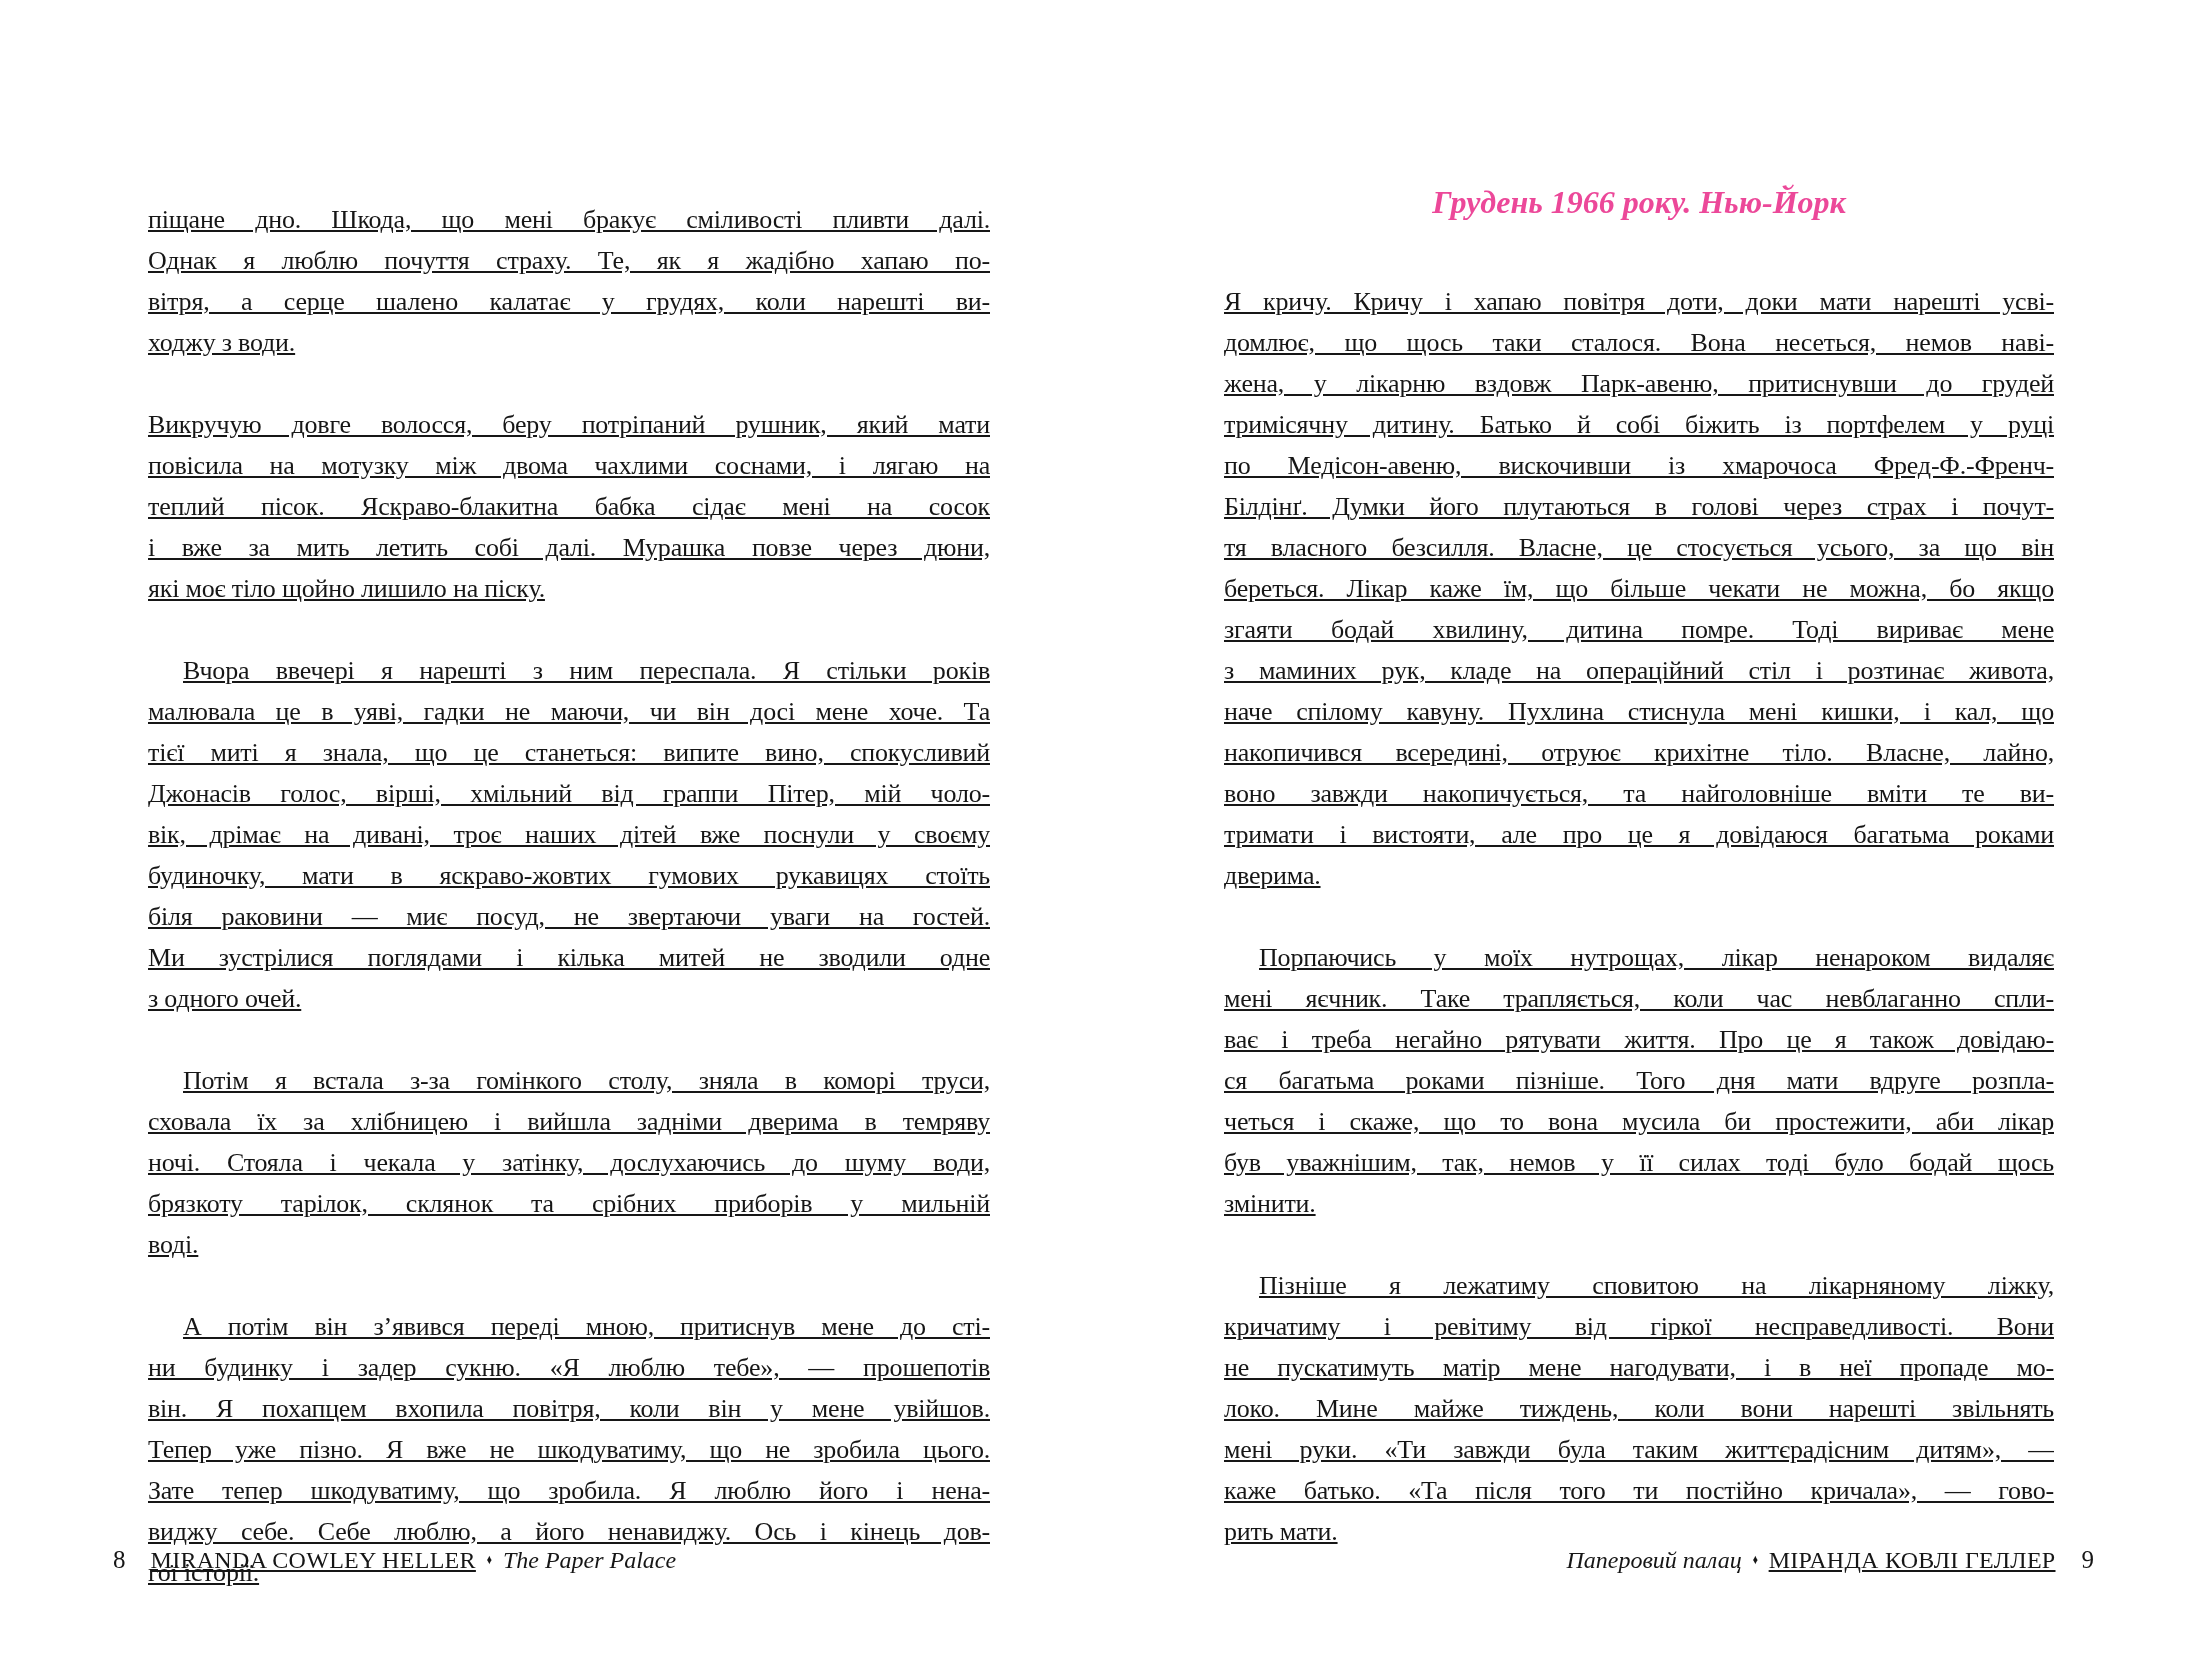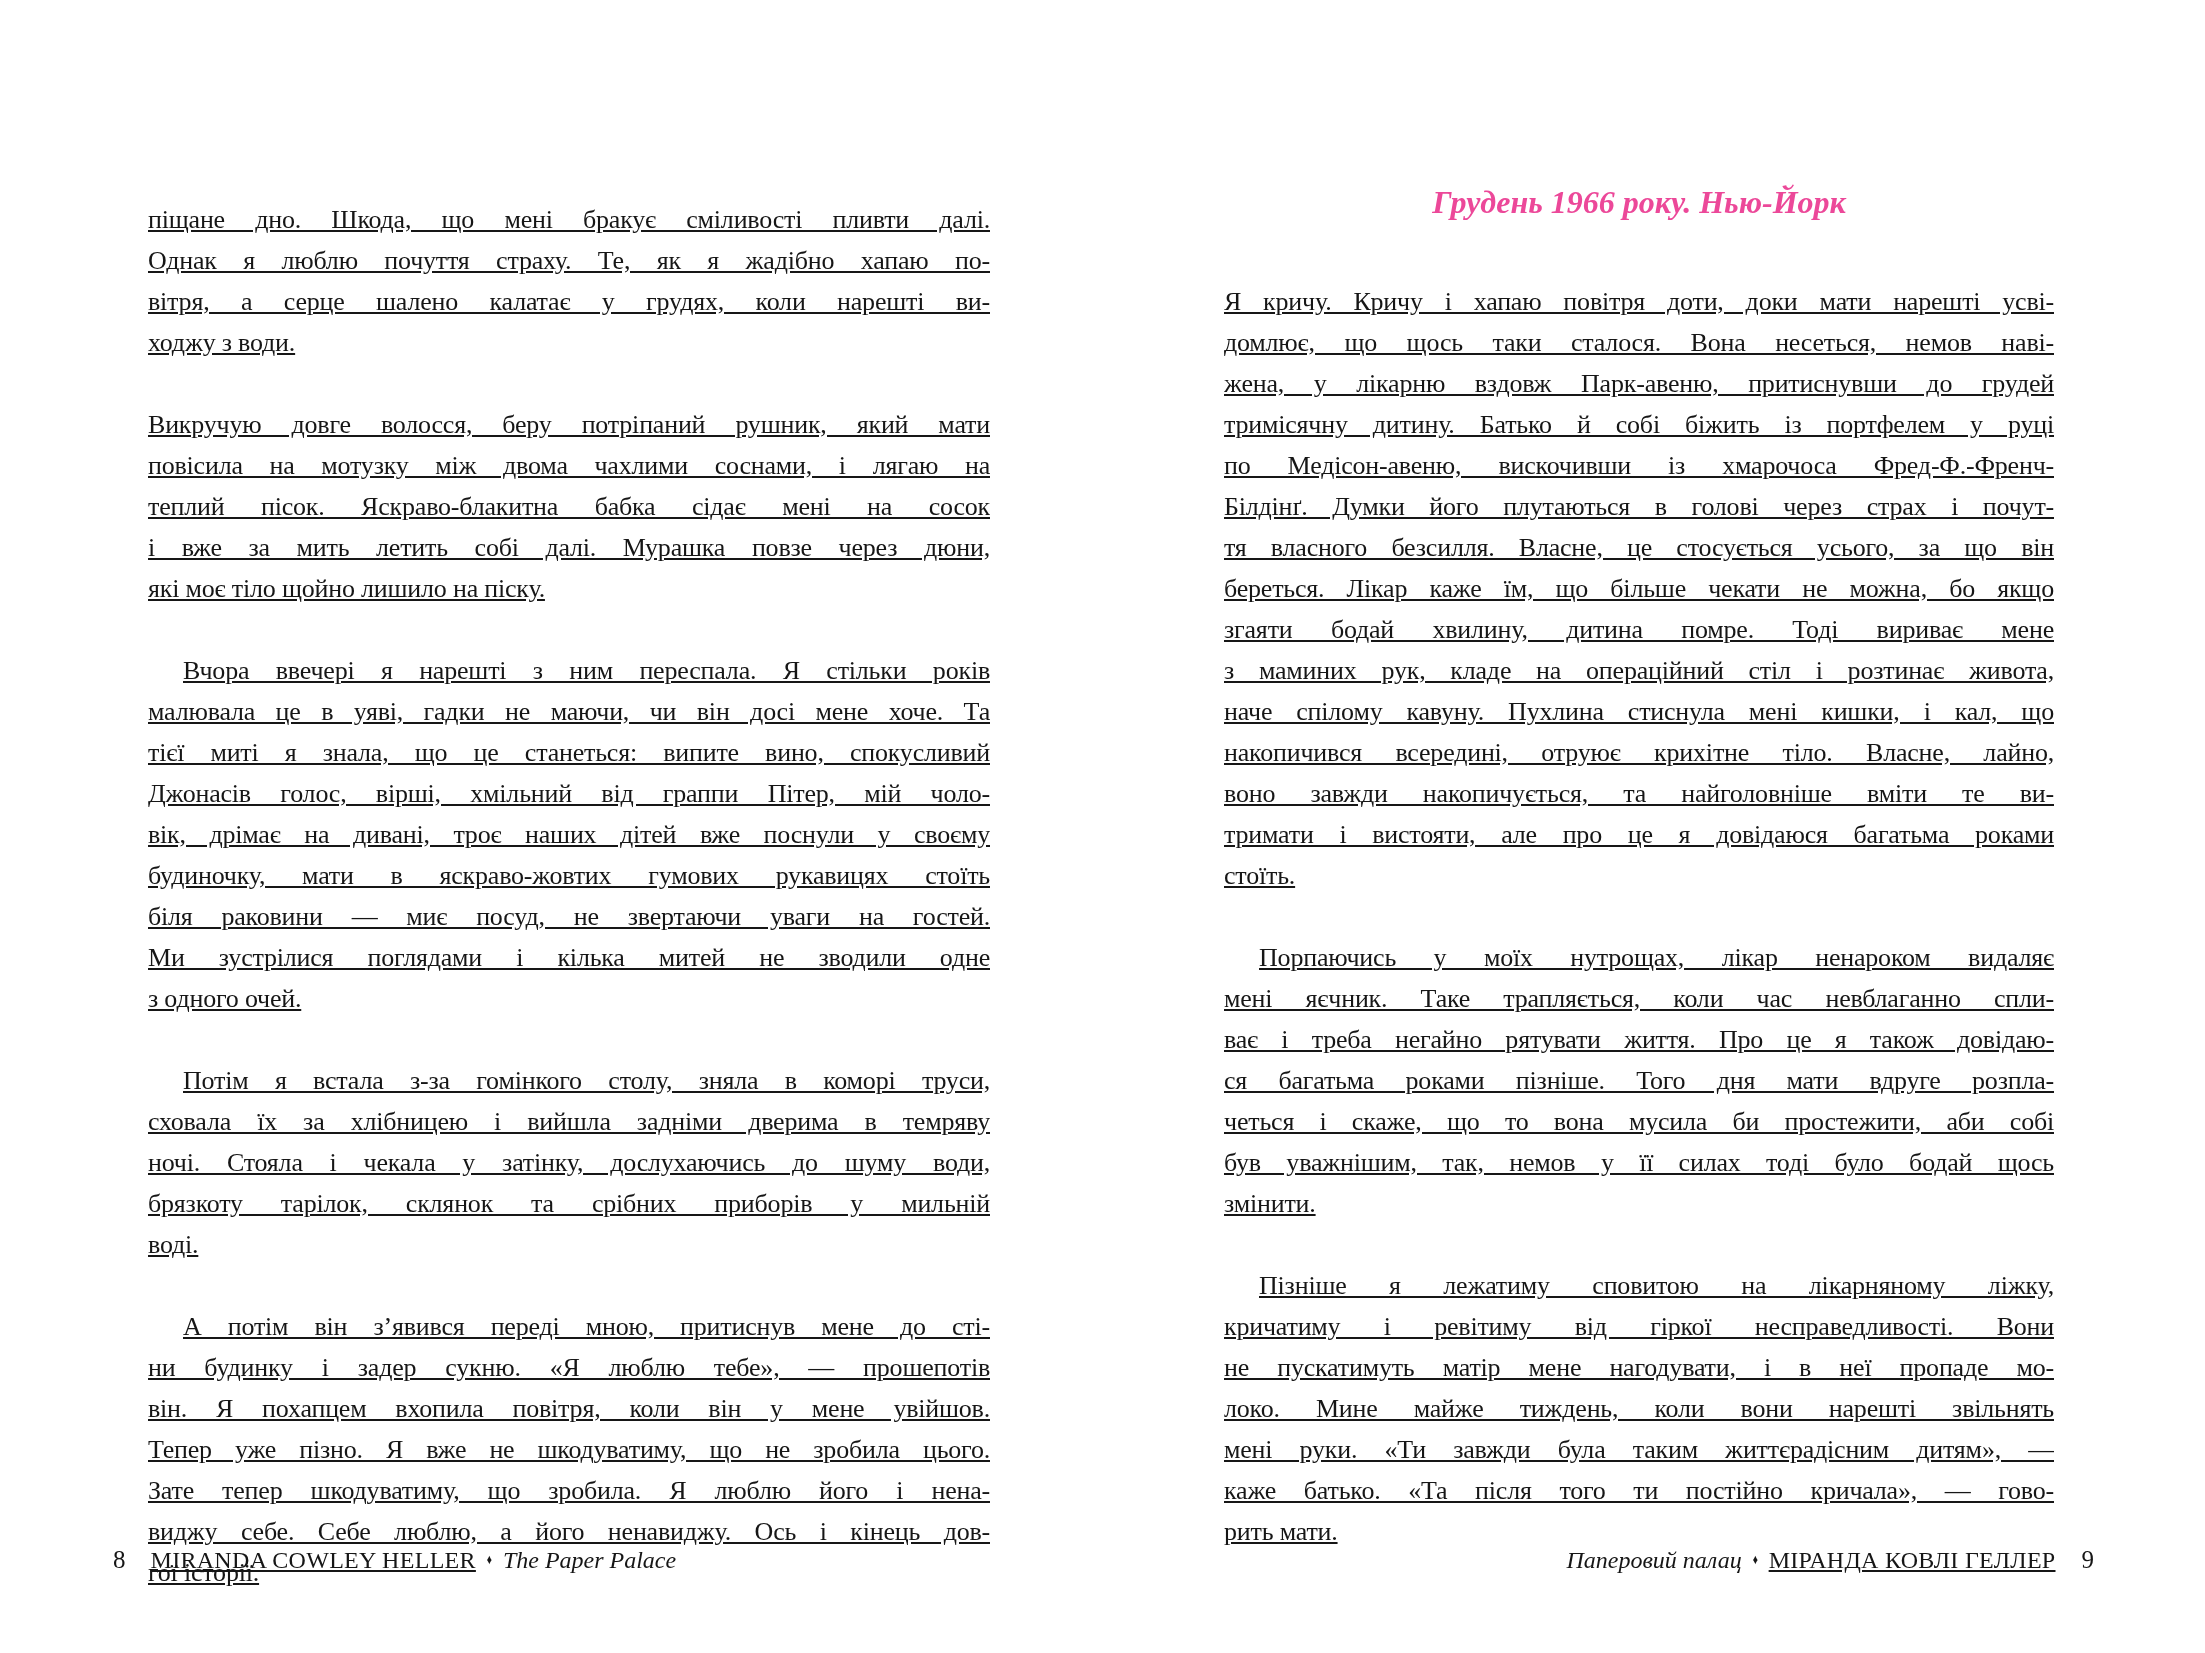--- a/index.html
+++ b/index.html
@@ -140,28 +140,28 @@
         <div class="line">по Медісон-авеню, вискочивши із хмарочоса Фред-Ф.-Френч-</div>
         <div class="line">Білдінґ. Думки його плутаються в голові через страх і почут-</div>
         <div class="line">тя власного безсилля. Власне, це стосується усього, за що він</div>
         <div class="line">береться. Лікар каже їм, що більше чекати не можна, бо якщо</div>
         <div class="line">згаяти бодай хвилину, дитина помре. Тоді вириває мене</div>
         <div class="line">з маминих рук, кладе на операційний стіл і розтинає живота,</div>
         <div class="line">наче спілому кавуну. Пухлина стиснула мені кишки, і кал, що</div>
         <div class="line">накопичився всередині, отруює крихітне тіло. Власне, лайно,</div>
         <div class="line">воно завжди накопичується, та найголовніше вміти те ви-</div>
         <div class="line">тримати і вистояти, але про це я довідаюся багатьма роками</div>
-        <div class="line last">стоїть.</div>
+        <div class="line last">дверима.</div>
       </div>
       <div class="para indent">
         <div class="line first">Порпаючись у моїх нутрощах, лікар ненароком видаляє</div>
         <div class="line">мені яєчник. Таке трапляється, коли час невблаганно спли-</div>
         <div class="line">ває і треба негайно рятувати життя. Про це я також довідаю-</div>
         <div class="line">ся багатьма роками пізніше. Того дня мати вдруге розпла-</div>
-        <div class="line">четься і скаже, що то вона мусила би простежити, аби собі</div>
+        <div class="line">четься і скаже, що то вона мусила би простежити, аби лікар</div>
         <div class="line">був уважнішим, так, немов у її силах тоді було бодай щось</div>
         <div class="line last">змінити.</div>
       </div>
       <div class="para indent">
         <div class="line first">Пізніше я лежатиму сповитою на лікарняному ліжку,</div>
         <div class="line">кричатиму і ревітиму від гіркої несправедливості. Вони</div>
         <div class="line">не пускатимуть матір мене нагодувати, і в неї пропаде мо-</div>
         <div class="line">локо. Мине майже тиждень, коли вони нарешті звільнять</div>
         <div class="line">мені руки. «Ти завжди була таким життєрадісним дитям», —</div>
         <div class="line">каже батько. «Та після того ти постійно кричала», — гово-</div>

